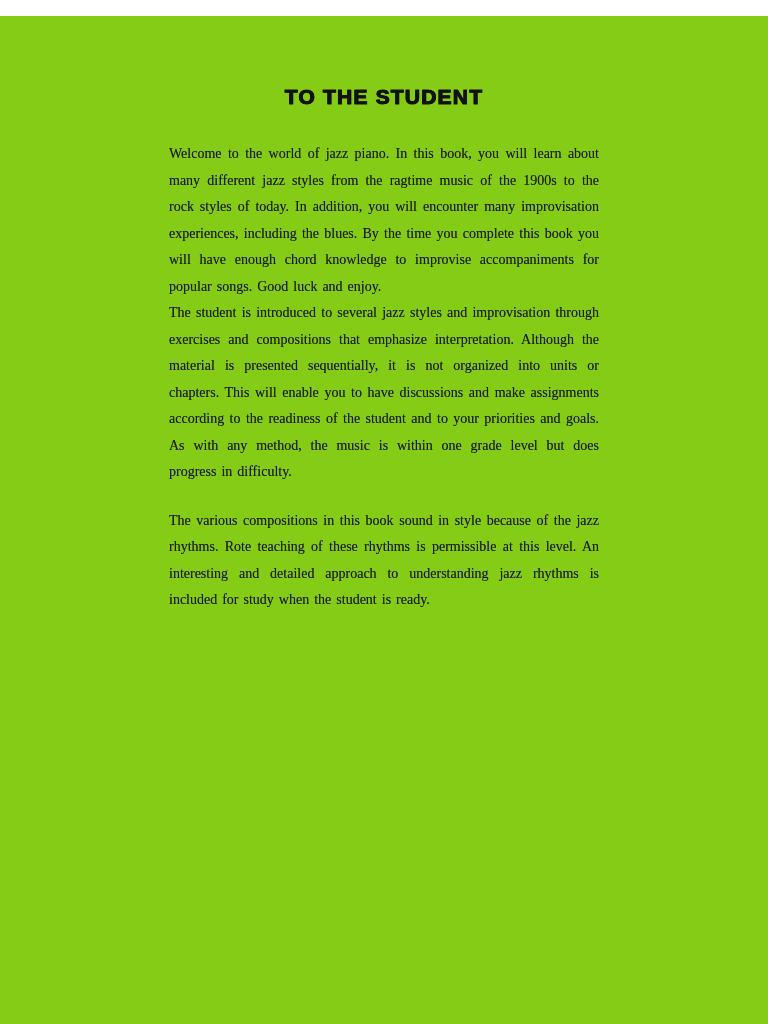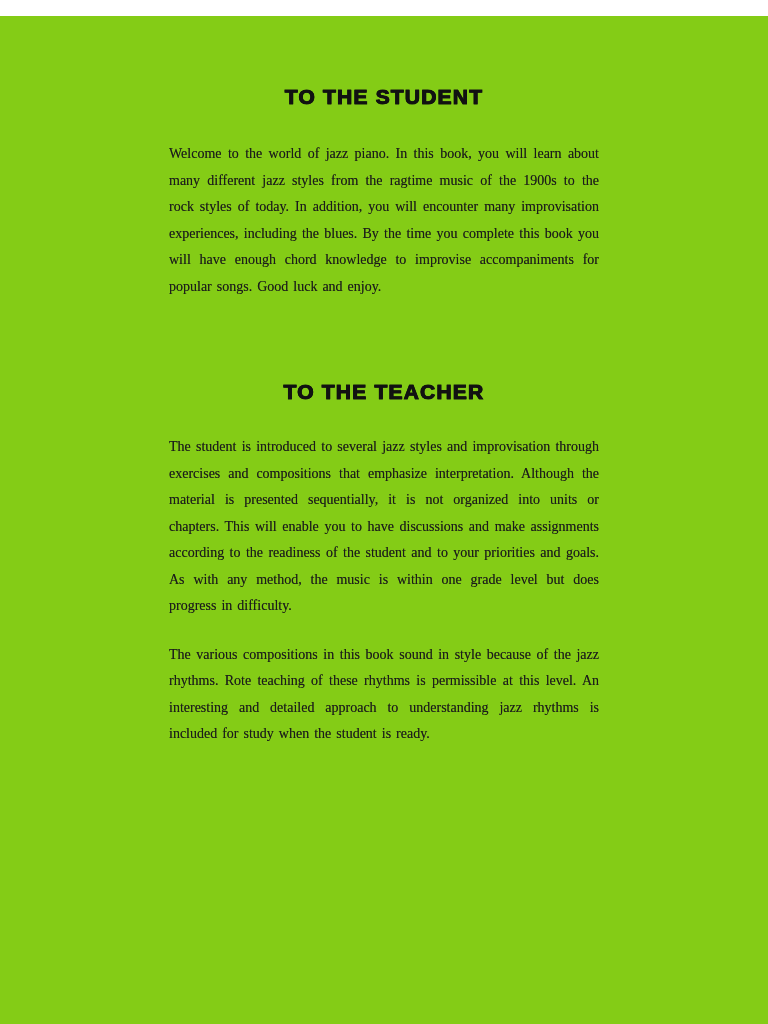--- a/index.html
+++ b/index.html
@@ -51,19 +51,18 @@
 
 <div class="page">
   <div class="content">
 
     <section>
       <h1 class="heading heading-student">TO THE STUDENT</h1>
       <p class="para">Welcome to the world of jazz piano. In this book, you will learn about many different jazz styles from the ragtime music of the 1900s to the rock styles of today. In addition, you will encounter many improvisation experiences, including the blues. By the time you complete this book you will have enough chord knowledge to improvise accompaniments for popular songs. Good luck and enjoy.</p>
     </section>
 
     <section>
-      <h1 class="heading heading-teacher">TO THE TEACHER</h1>
       <p class="para">The student is introduced to several jazz styles and improvisation through exercises and compositions that emphasize interpretation. Although the material is presented sequentially, it is not organized into units or chapters. This will enable you to have discussions and make assignments according to the readiness of the student and to your priorities and goals. As with any method, the music is within one grade level but does progress in difficulty.</p>
       <p class="para">The various compositions in this book sound in style because of the jazz rhythms. Rote teaching of these rhythms is permissible at this level. An interesting and detailed approach to understanding jazz rhythms is included for study when the student is ready.</p>
     </section>
 
   </div>
 </div>
 
 </body></html>

